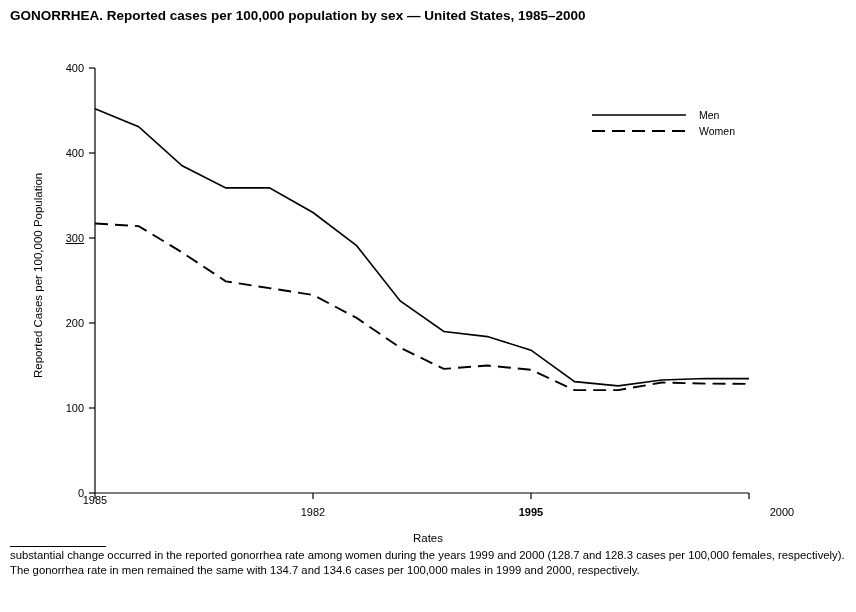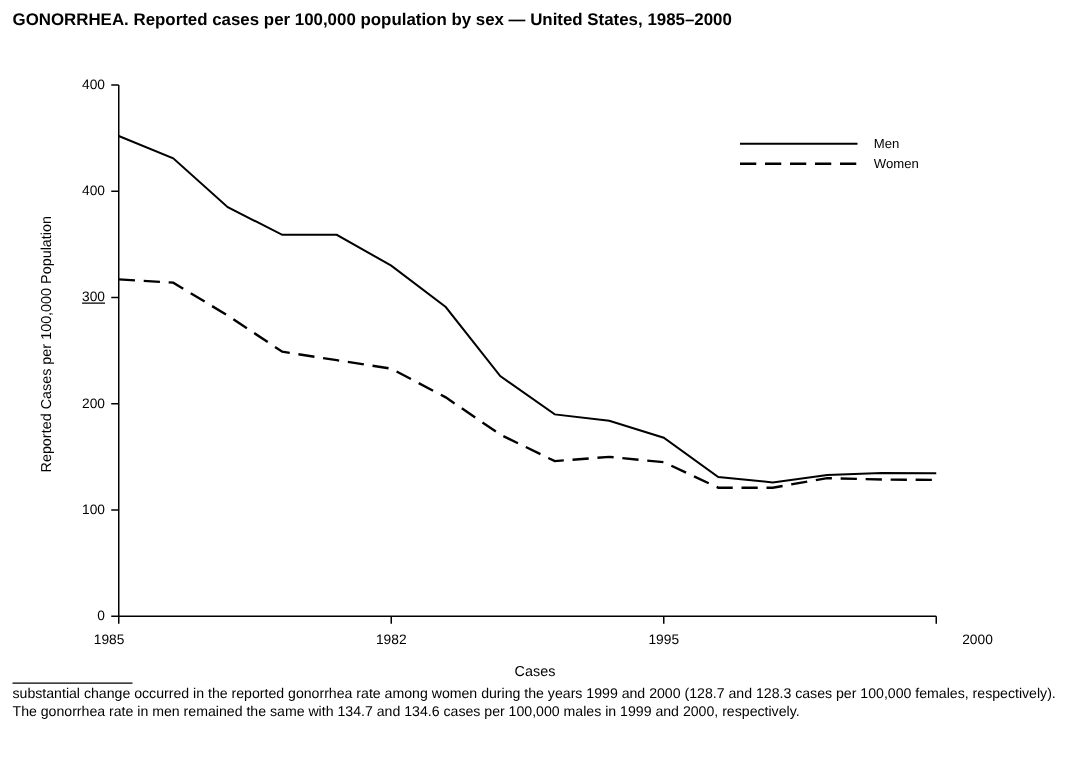--- a/index.html
+++ b/index.html
@@ -123,30 +123,30 @@
       <line x1="592" y1="91" x2="686" y2="91" stroke="#000" stroke-width="1.9" stroke-dasharray="13,7"></line>
     </svg>
 
     <div class="axis-label-text" style="left:64px; top:447px; width:20px; text-align:right;">0</div>
     <div class="axis-label-text" style="left:54px; top:362px; width:30px; text-align:right;">100</div>
     <div class="axis-label-text" style="left:54px; top:277px; width:30px; text-align:right;">200</div>
     <div class="axis-label-text" style="left:54px; top:192px; width:30px; text-align:right;text-decoration:underline;">300</div>
     <div class="axis-label-text" style="left:54px; top:107px; width:30px; text-align:right;">400</div>
     <div class="axis-label-text" style="left:54px; top:22px; width:30px; text-align:right;">400</div>
 
-    <div class="axis-label-text" style="left:75px; top:466px; width:40px; text-align:left;">1985</div>
+    <div class="axis-label-text" style="left:75px; top:454px; width:40px; text-align:center;">1985</div>
     <div class="axis-label-text" style="left:293px; top:466px; width:40px; text-align:center;">1982</div>
-    <div class="axis-label-text" style="left:511px; top:466px; width:40px; text-align:center;">1995</div>
+    <div class="axis-label-text" style="left:511px; top:466px; width:40px; text-align:center;font-weight:bold;">1995</div>
     <div class="axis-label-text" style="left:729px; top:466px; width:40px; text-align:center;margin-left:33px;">2000</div>
 
     <div class="legend-label" style="left:699px; top:69px;">Men</div>
     <div class="legend-label" style="left:699px; top:85px;">Women</div>
 
     <div id="ylabel">Reported Cases per 100,000 Population</div>
-    <div id="xlabel">Cases</div>
+    <div id="xlabel">Rates</div>
   </div>
 
   <div id="footnote-rule"></div>
   <div id="footnote">
     <div>substantial change occurred in the reported gonorrhea rate among women during the years 1999 and  2000 (128.7 and 128.3 cases per 100,000 females, respectively).</div>
     <div>The gonorrhea rate in men remained the same with 134.7 and 134.6 cases per 100,000 males in 1999 and 2000, respectively.</div>
   </div>
 
 </div>
 

